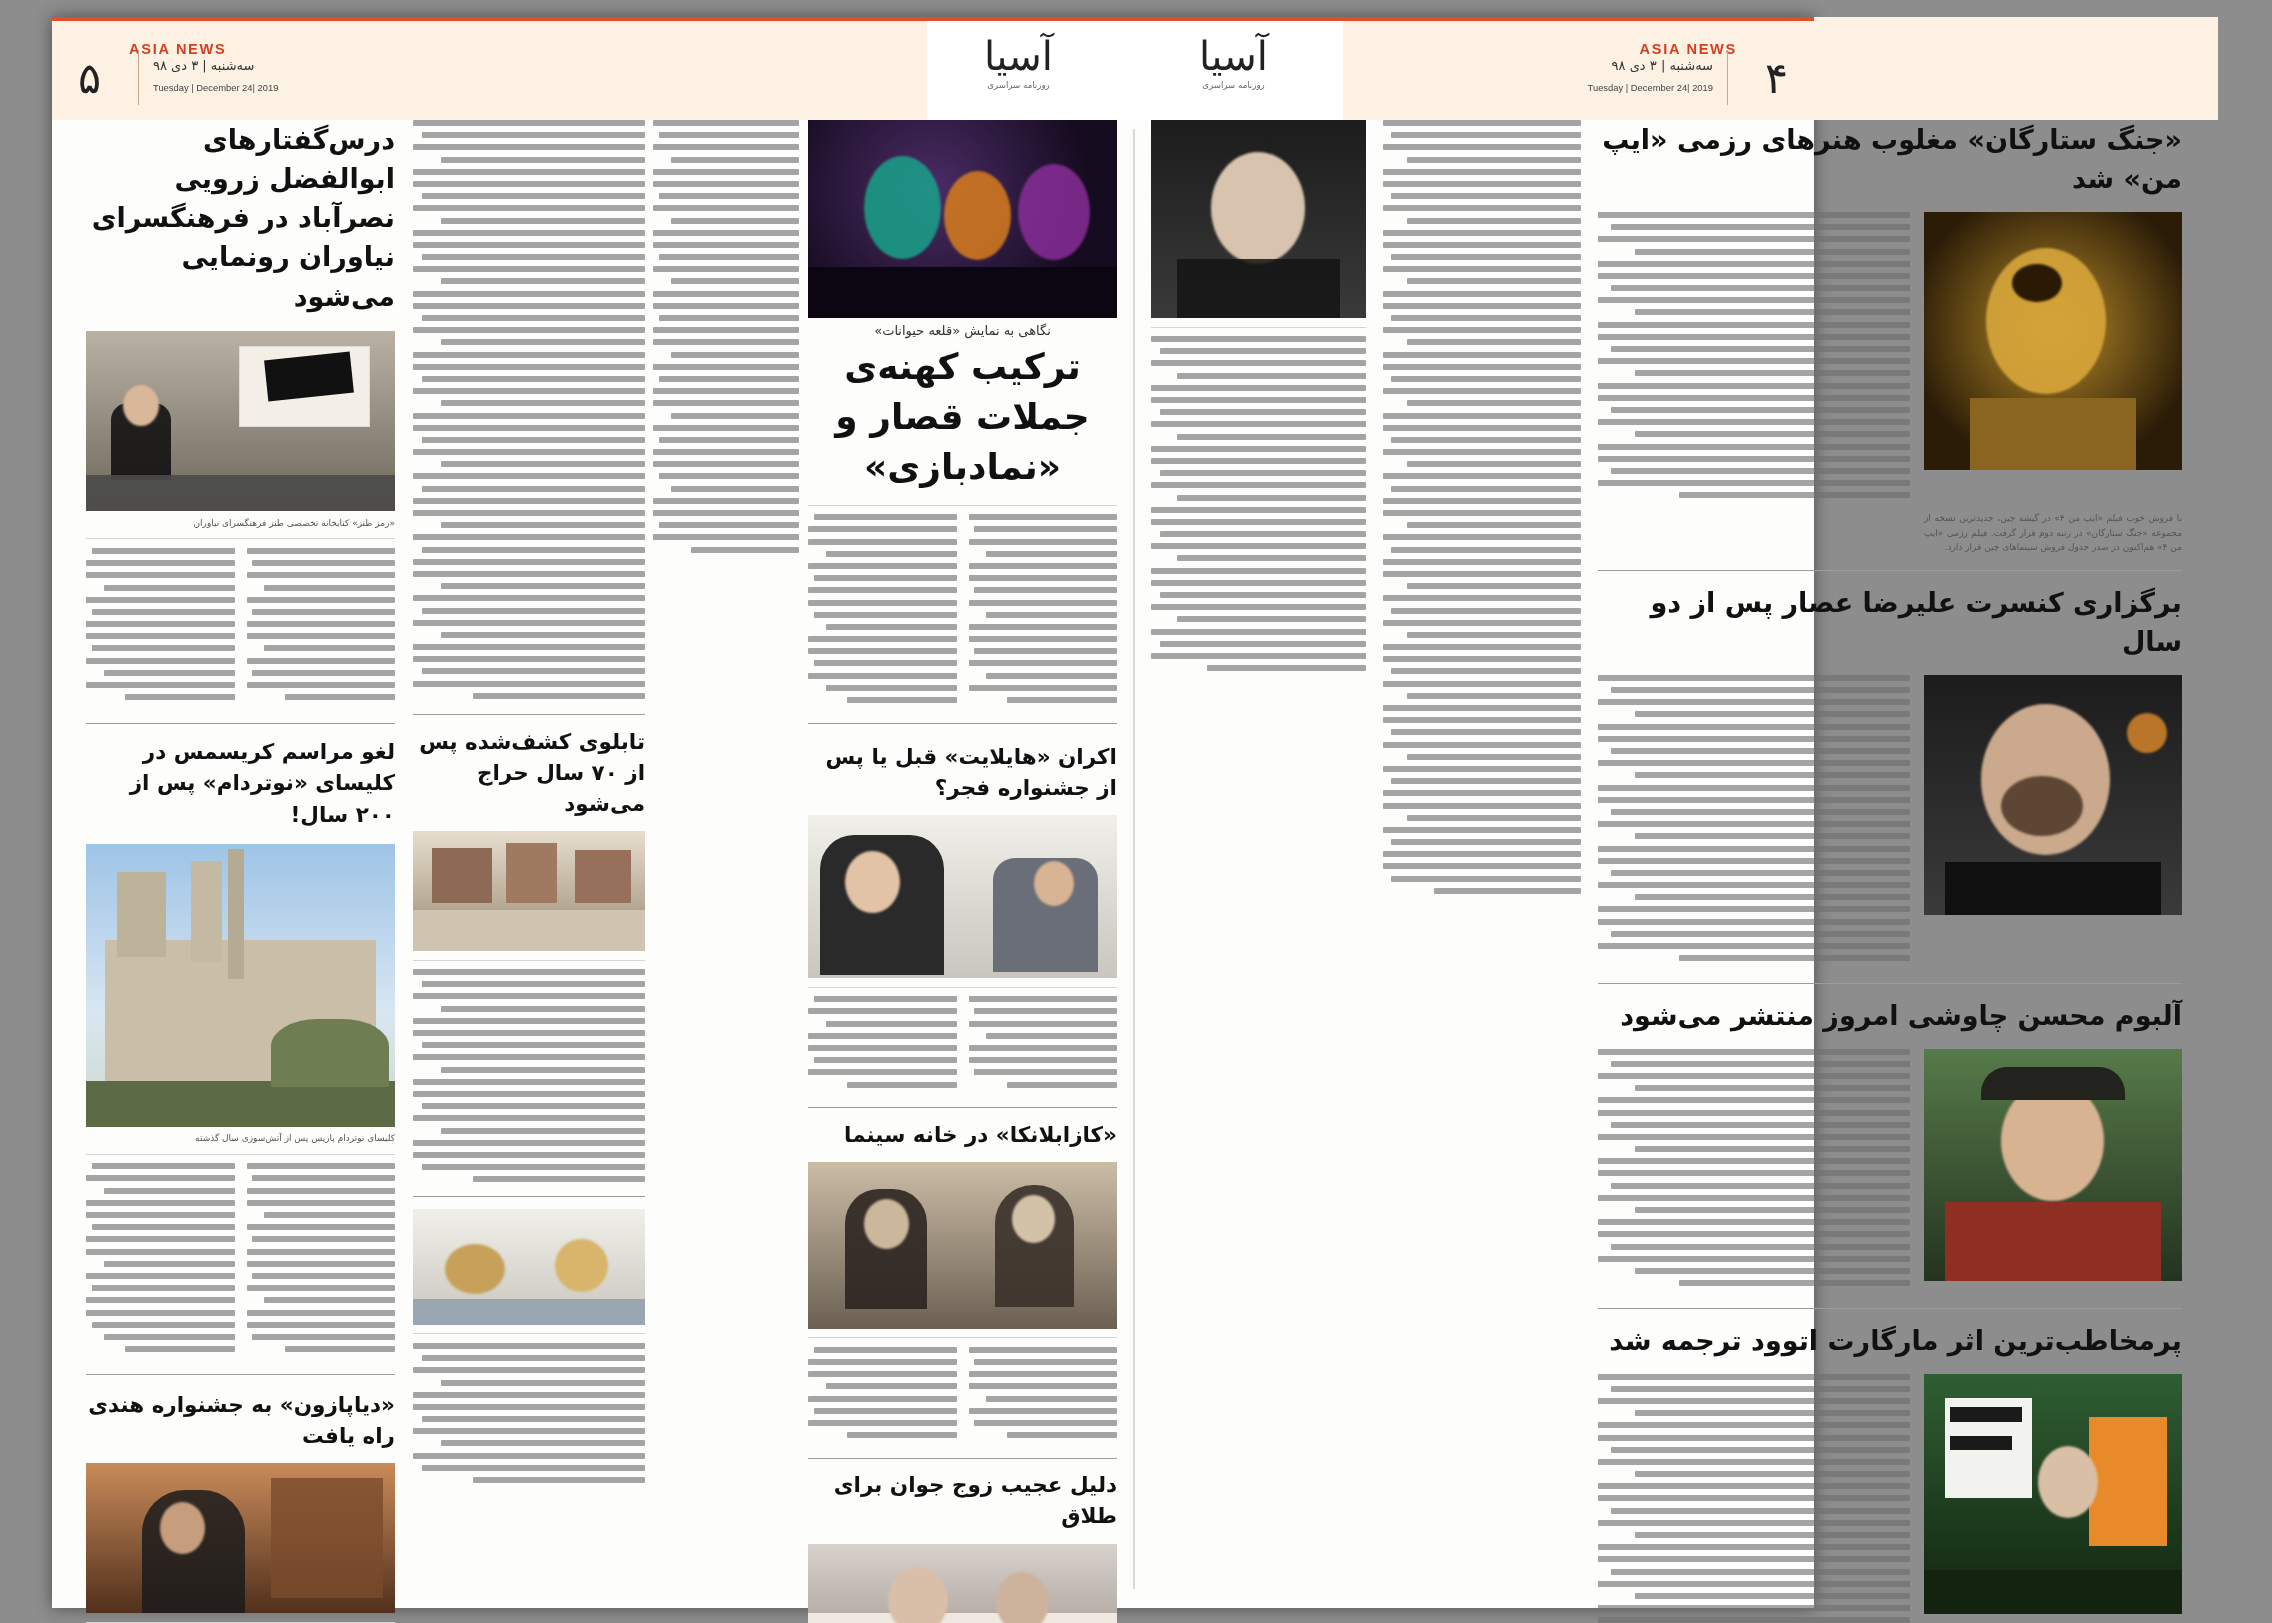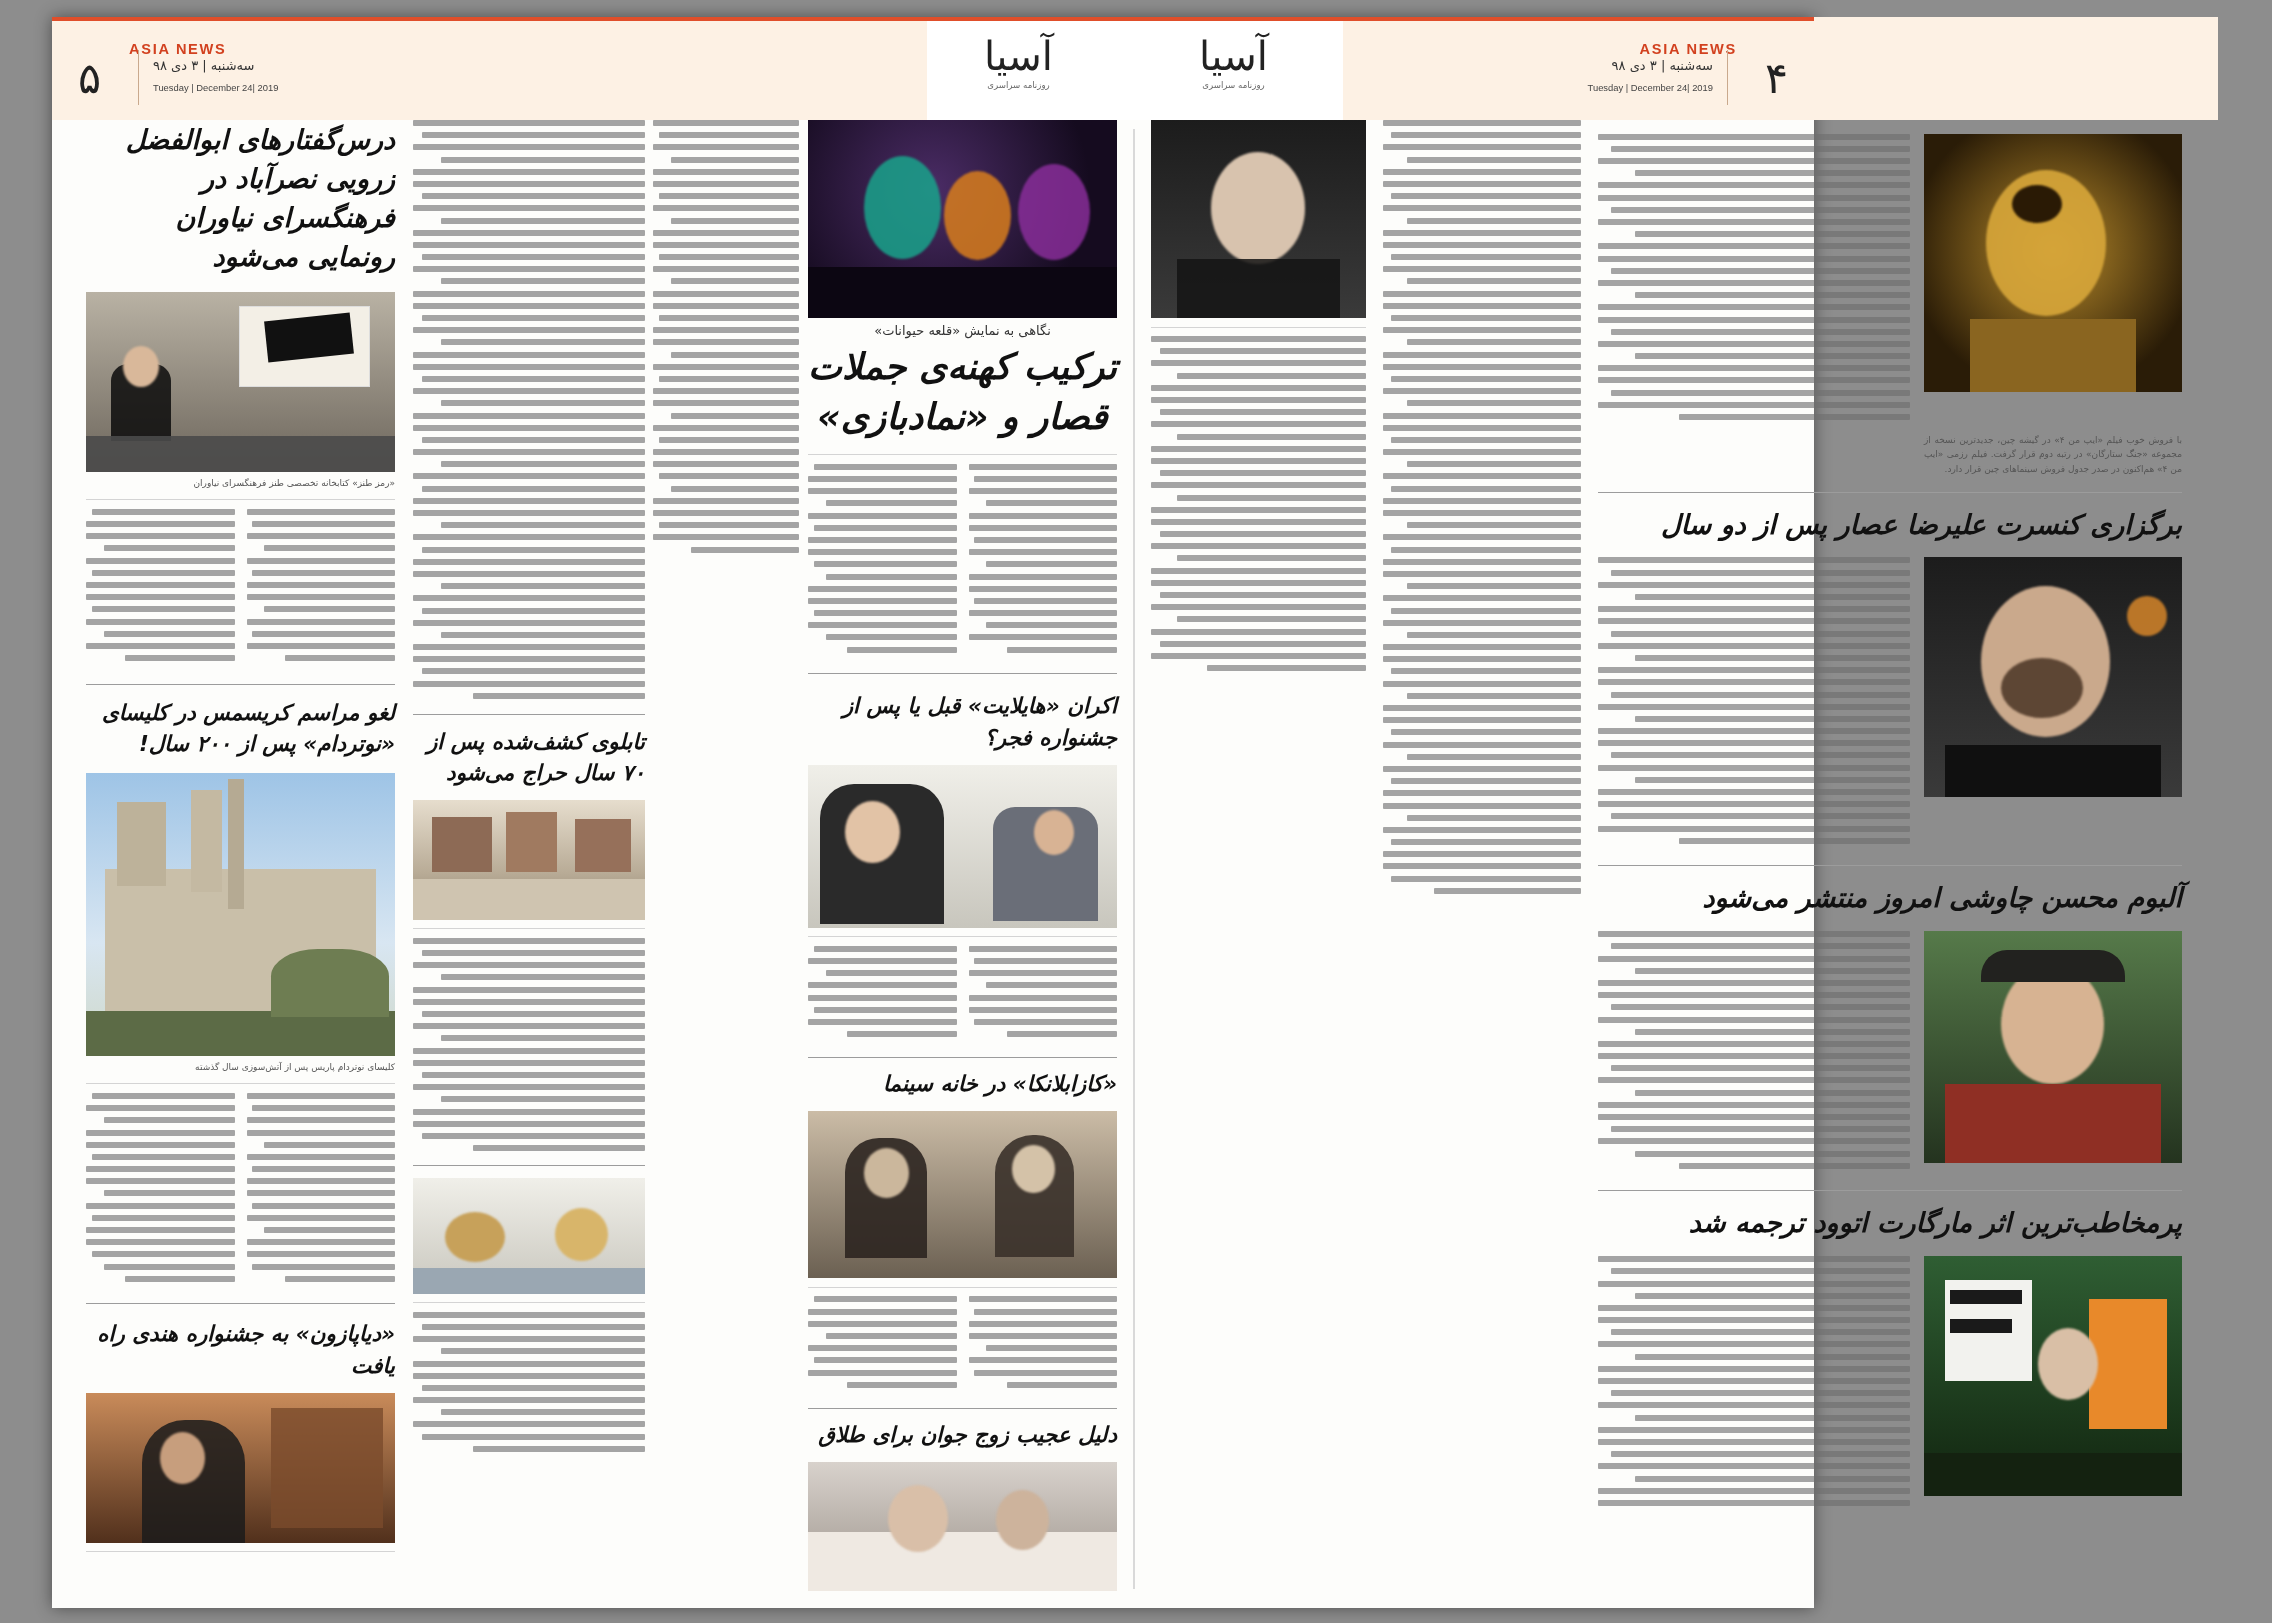--- a/index.html
+++ b/index.html
@@ -28,21 +28,21 @@
   .date-en{position:absolute;top:65px;font-size:9.4px;color:#444;font-family:"Liberation Sans",sans-serif;}
   .vline{position:absolute;width:0.9px;background:#c9a98d;}
   
   .pagewrap{position:absolute;left:0;top:103px;width:100%;height:1488px;}
   .gutter{position:absolute;left:1081px;top:8.6px;width:1.7px;height:1460px;background:#d9d9d9;}
   .col{position:absolute;top:0;}
   .hrule{height:0.9px;background:#d4d4d4;margin:8.6px 0;}
   .hrule.dark{background:#9c9c9c;}
   h2.headline{
     margin:0;padding:0;font-size:27px;line-height:1.45;color:#111;font-weight:bold;
-    font-family:"DejaVu Sans","Liberation Sans",sans-serif;text-align:right;font-style:italic;
+    font-family:"DejaVu Sans","Liberation Sans",sans-serif;text-align:right;
   }
   h2.headline.sm{font-size:21.5px;}
   h2.headline.lg{font-size:36px;line-height:1.4;}
   h2.headline.center{text-align:center;}
   .kicker{font-size:13px;color:#333;text-align:center;margin:5.2px 0 3.4px;}
   .photo{background:#2b2b2b;position:relative;overflow:hidden;}
   .cap{font-size:9px;color:#555;line-height:1.6;margin-top:4.3px;text-align:justify;}
   
   .txt{position:relative;}
   .txt .ln{height:6px;background:#6d6d6d;opacity:.62;margin-bottom:6.2px;border-radius:0.9px;}
@@ -619,20 +619,21 @@
         <div class="ln s1"></div>
             <div class="ln s1"></div>
             <div class="ln s2"></div>
             <div class="ln s4"></div>
       </div>
     </div>
 
     <div class="col" style="left:1546px;width:584px;">
 
       <div>
+        <h2 class="headline">«جنگ ستارگان» مغلوب هنرهای رزمی «ایپ من» شد</h2>
         <div style="display:flex;gap:13.7px;margin-top:13.7px;direction:rtl;">
           <div style="flex:0 0 258px;">
             <div class="photo" style="height:258px;">
               <div class="ph-gold"></div>
               <div class="blob" style="left:24%;top:14%;width:120px;height:146px;background:#d8a73a;opacity:.9;"></div>
               <div class="blob" style="left:34%;top:20%;width:50px;height:38px;background:#2a1a05;"></div>
               <div style="position:absolute;left:18%;bottom:0;width:64%;height:28%;background:#8a6520;"></div>
             </div>
           </div>
           <div style="flex:1;" class="txt">

